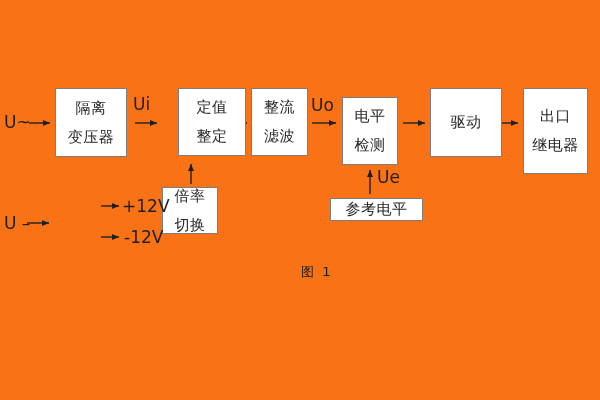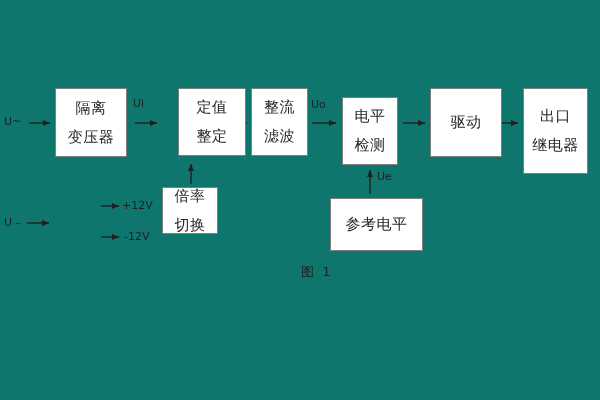--- a/index.html
+++ b/index.html
@@ -1,40 +1,40 @@
 <!DOCTYPE html>
 <html lang="zh"><head>
 <meta charset="utf-8">
 <style>
   html,body{margin:0;padding:0;background:#ffffff;}
   .canvas{
     position:relative;
     width:600px;height:400px;
-    background:#0f766e;
+    background:#f97316;
     font-family:"DejaVu Sans","Liberation Sans",sans-serif;
     color:#262626;
     overflow:hidden;
     text-decoration:underline;
   }
   .wires{position:absolute;left:0;top:0;width:600px;height:400px;}
   .box{
     position:absolute;
     box-sizing:border-box;
     border:1px solid #7d7d7d;
     background:#ffffff;
     display:flex;flex-direction:column;
     align-items:center;justify-content:center;
     font-size:15px;line-height:29px;
     letter-spacing:0.5px;
     text-align:center;
     color:#262626;
   }
   .sig{
     position:absolute;
-    font-size:11px;
+    font-size:17px;
     line-height:18px;
     white-space:nowrap;
     color:#1f1f1f;
   }
   .caption{
     position:absolute;
     font-size:13px;
     color:#1f1f1f;
     letter-spacing:2px;
     white-space:nowrap;
@@ -94,21 +94,21 @@
     <span>出口</span>
     <span>继电器</span>
   </div>
 
 
   <div class="box" style="left:162px;top:187px;width:56px;height:47px">
     <span>倍率</span>
     <span>切换</span>
   </div>
 
-  <div class="box" style="left:330px;top:198px;width:93px;height:53px">
+  <div class="box" style="left:330px;top:198px;width:93px;height:23px">
     <span>参考电平</span>
   </div>
 
   <div class="sig" style="left:4px;top:113px">U~</div>
   <div class="sig" style="left:4px;top:214px">U –</div>
   <div class="sig" style="left:133px;top:95px">Ui</div>
   <div class="sig" style="left:311px;top:96px">Uo</div>
   <div class="sig" style="left:377px;top:168px">Ue</div>
   <div class="sig" style="left:122px;top:197px">+12V</div>
   <div class="sig" style="left:124px;top:228px">-12V</div>

